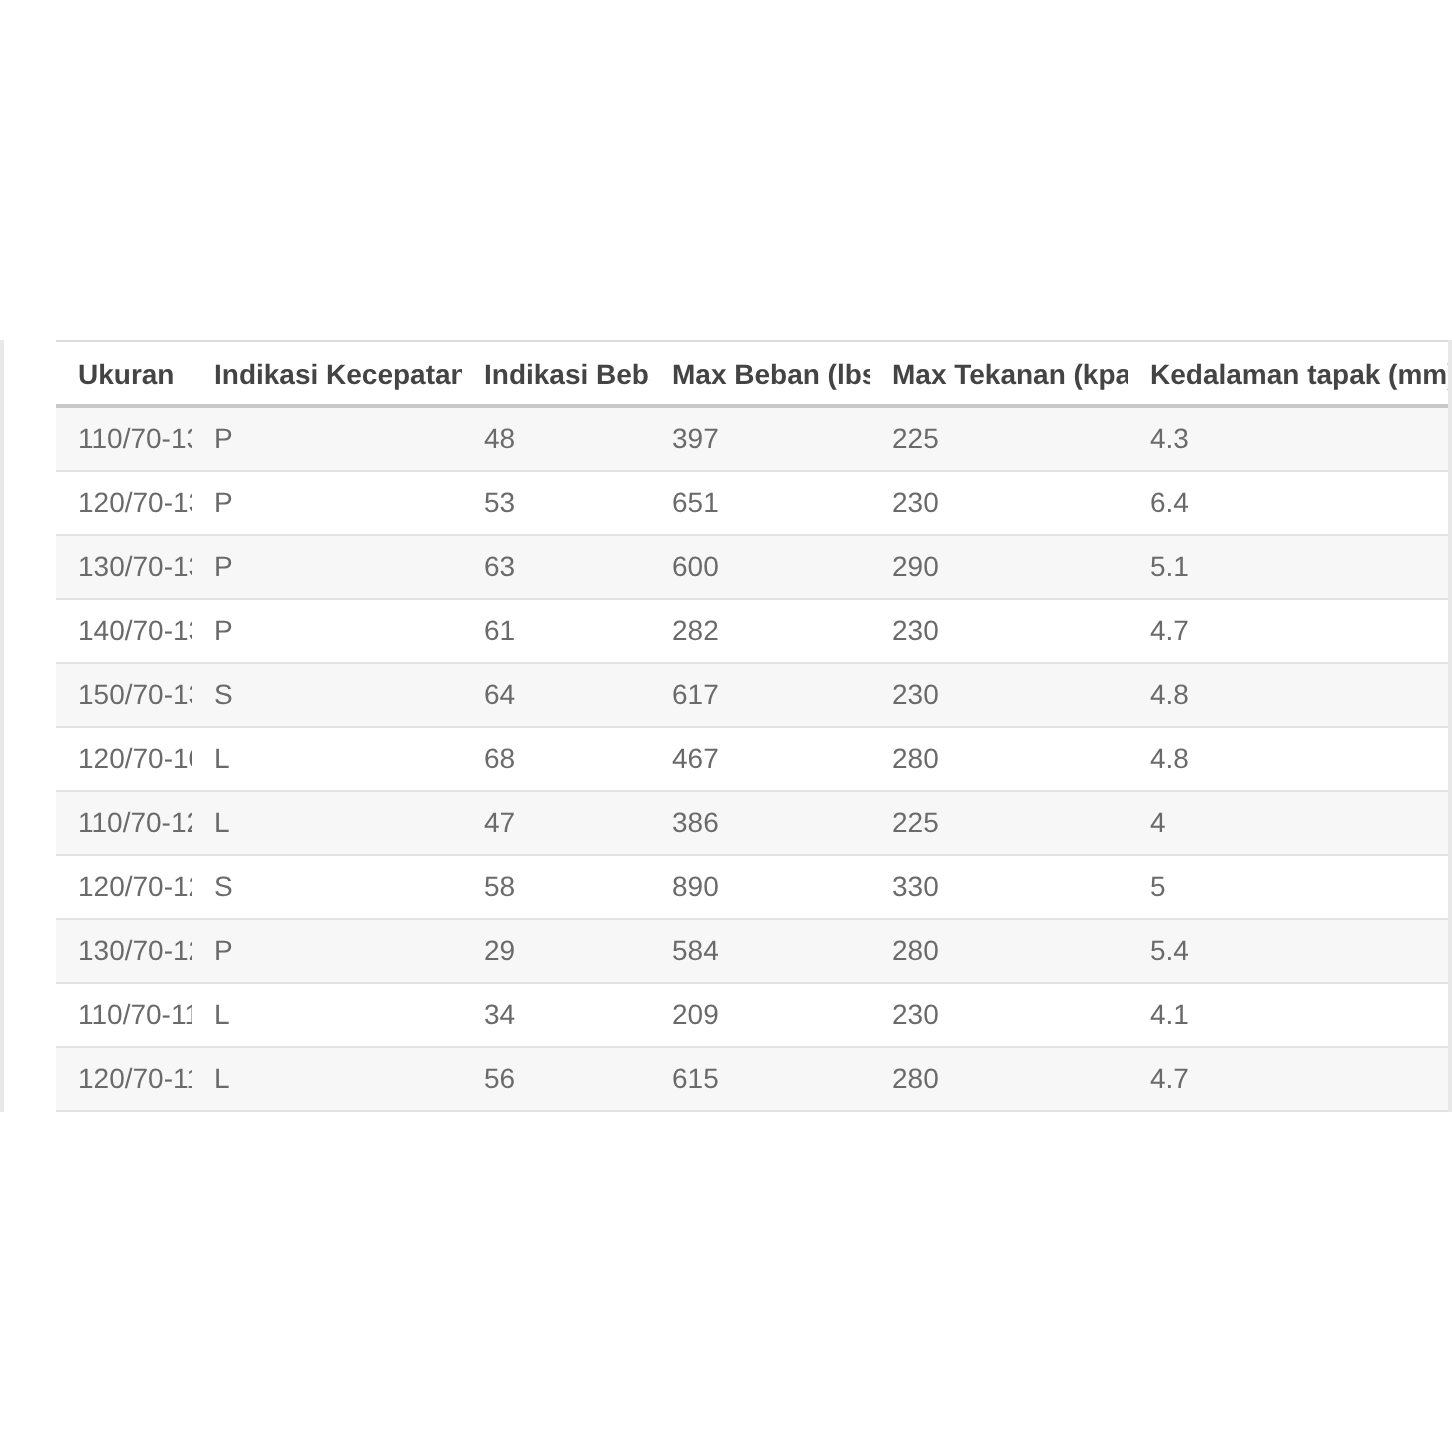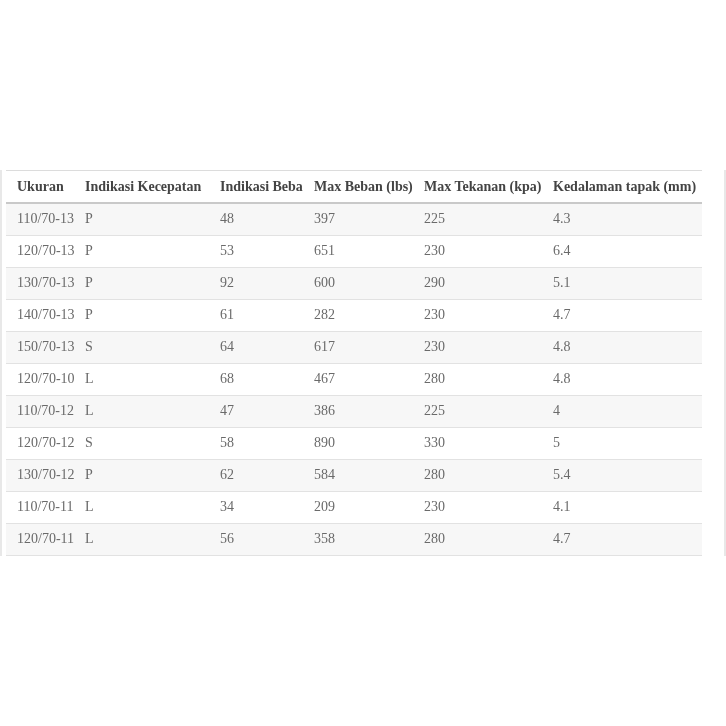--- a/index.html
+++ b/index.html
@@ -28,24 +28,23 @@
     position: absolute;
     top: 170px;
     height: 386px;
     width: 2px;
     background: var(--edge-color);
   }
   .edge-left  { left: 0; }
   .edge-right { right: 0; }
   .table-wrap {
     position: absolute;
-    left: 6px;
+    left: 28px;
     top: 170px;
     width: 696px;
-    font-family: Liberation Serif, serif;
   }
   table {
     width: 100%;
     border-collapse: collapse;
     table-layout: fixed;
     font-size: 14px;
   }
   th {
     text-align: left;
     font-weight: bold;
@@ -114,21 +113,21 @@
             <td>120/70-13</td>
             <td>P</td>
             <td>53</td>
             <td>651</td>
             <td>230</td>
             <td>6.4</td>
           </tr>
           <tr>
             <td>130/70-13</td>
             <td>P</td>
-            <td>92</td>
+            <td>63</td>
             <td>600</td>
             <td>290</td>
             <td>5.1</td>
           </tr>
           <tr>
             <td>140/70-13</td>
             <td>P</td>
             <td>61</td>
             <td>282</td>
             <td>230</td>
@@ -162,37 +161,37 @@
             <td>120/70-12</td>
             <td>S</td>
             <td>58</td>
             <td>890</td>
             <td>330</td>
             <td>5</td>
           </tr>
           <tr>
             <td>130/70-12</td>
             <td>P</td>
-            <td>62</td>
+            <td>29</td>
             <td>584</td>
             <td>280</td>
             <td>5.4</td>
           </tr>
           <tr>
             <td>110/70-11</td>
             <td>L</td>
             <td>34</td>
             <td>209</td>
             <td>230</td>
             <td>4.1</td>
           </tr>
           <tr>
             <td>120/70-11</td>
             <td>L</td>
             <td>56</td>
-            <td>358</td>
+            <td>615</td>
             <td>280</td>
             <td>4.7</td>
           </tr>
         </tbody>
     </table>
   </div>
 </div>
 
 </body></html>

